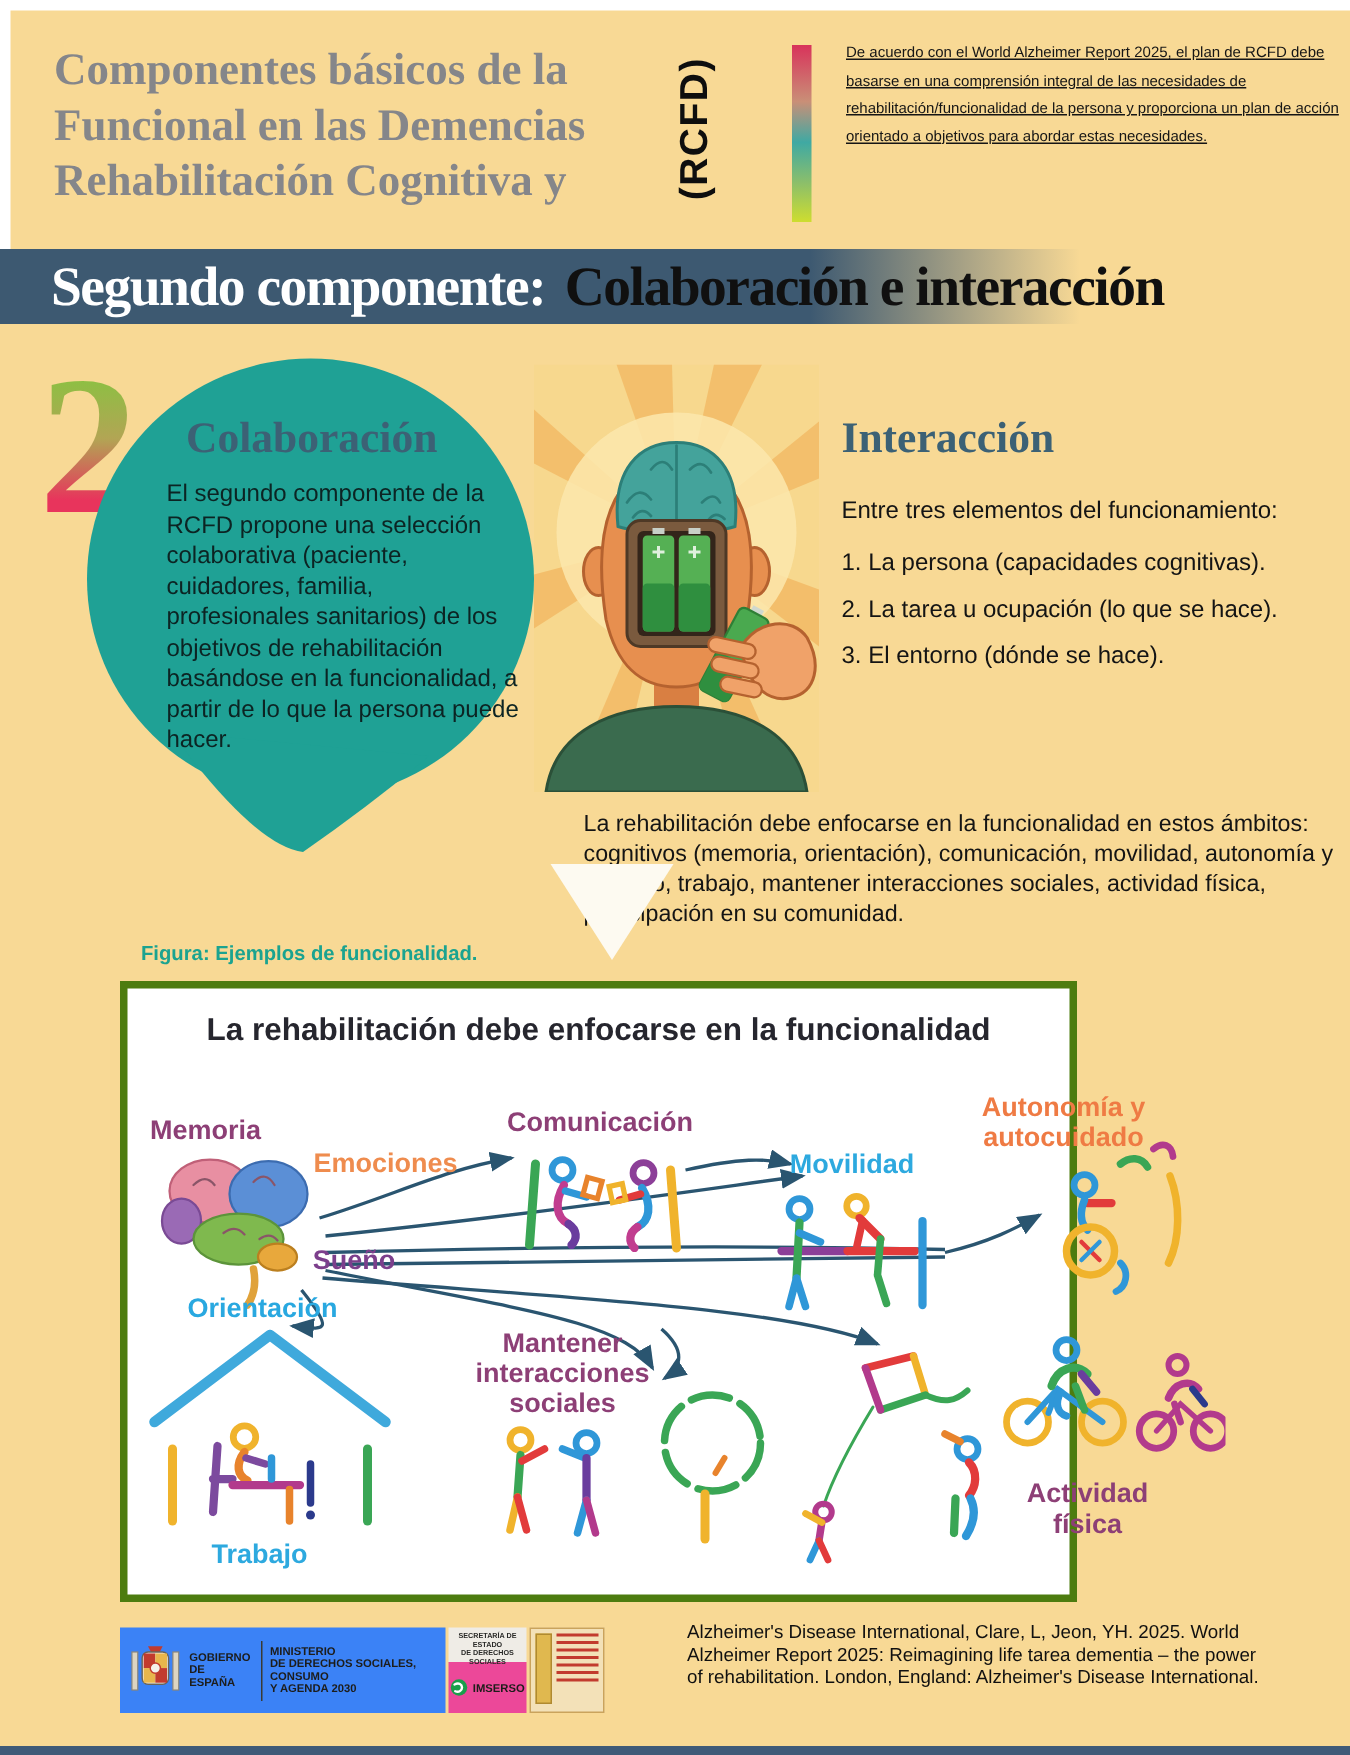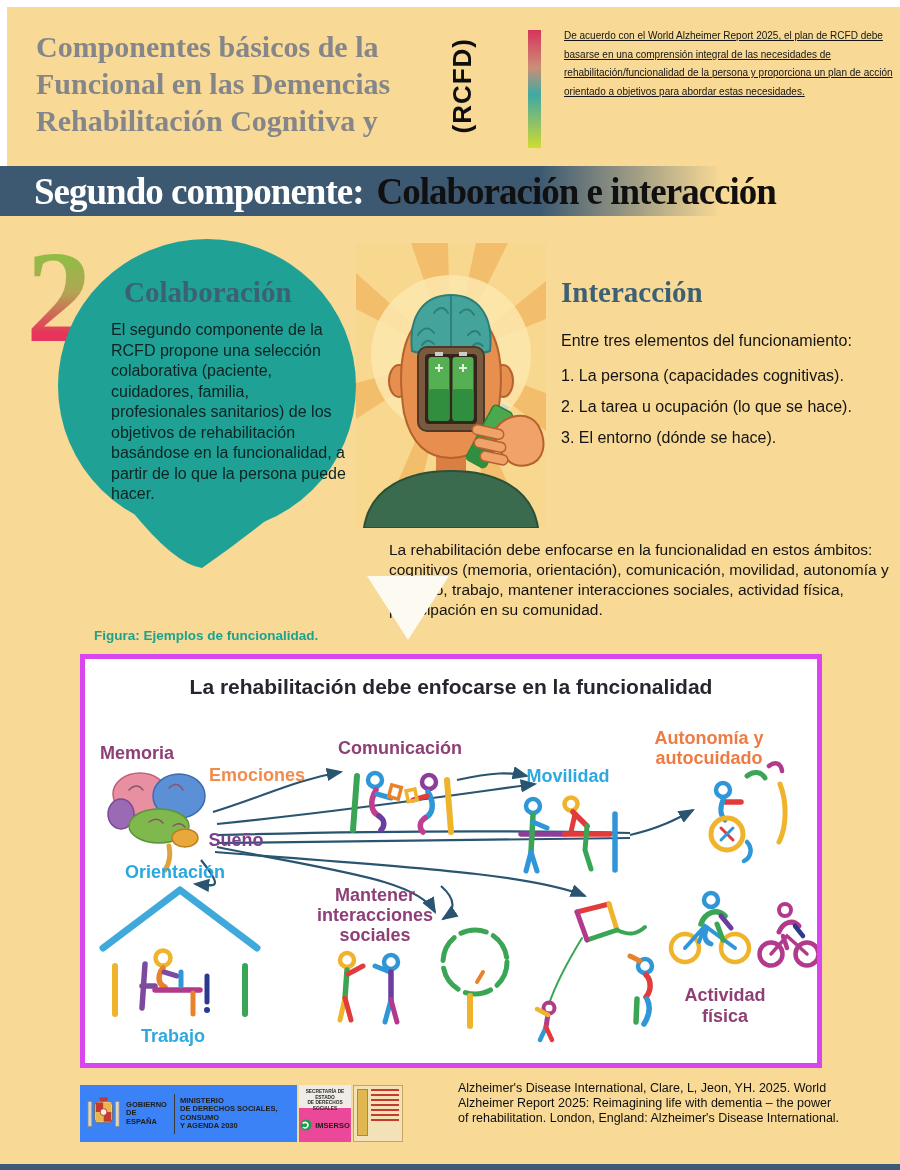--- a/index.html
+++ b/index.html
@@ -28,21 +28,21 @@
   .illus{position:absolute;left:356px;top:243px;width:190px;height:285px;}
   .inter-h{position:absolute;left:561px;top:276px;font-family:"Liberation Serif",serif;font-weight:700;font-size:29px;color:#3c6175;}
   .inter-intro{position:absolute;left:561px;top:332px;width:335px;font-size:16px;color:#141414;}
   .inter-list{position:absolute;left:561px;top:366px;width:340px;font-size:16px;color:#141414;}
   .inter-list div{margin-bottom:12px;line-height:19px;}
 
   .focus-p{position:absolute;left:389px;top:540px;width:505px;font-size:15.5px;line-height:20px;color:#141414;}
   .tri{position:absolute;left:367px;top:576px;width:0;height:0;border-left:41px solid transparent;border-right:41px solid transparent;border-top:64px solid #fdfaf1;}
 
   .fig-caption{position:absolute;left:94px;top:628px;font-size:13.5px;font-weight:700;color:#1ba390;}
-  .fig-box{position:absolute;left:80px;top:654px;width:742px;height:414px;box-sizing:border-box;background:#ffffff;border:5px solid #d946ef;}
+  .fig-box{position:absolute;left:80px;top:654px;width:638px;height:414px;box-sizing:border-box;background:#ffffff;border:5px solid #4d7c0f;}
   .fig-title{margin-top:16px;text-align:center;font-weight:700;font-size:21px;color:#26262e;}
   .fig-svg{position:absolute;left:0;top:55px;}
 
   
   .gov{position:absolute;left:80px;top:1085px;width:217px;height:57px;background:#3b82f6;display:flex;align-items:center;}
   .gov .arms{margin-left:6px;}
   .gov .gtxt{font-size:7.5px;font-weight:700;color:#1d1d1b;line-height:8.5px;margin-left:5px;width:44px;}
   .gov .vline{width:1px;height:40px;background:#3a3a32;margin:0 5px;}
   .gov .mtxt{font-size:7.5px;font-weight:700;color:#1d1d1b;line-height:8.5px;width:120px;}
   .sec{position:absolute;left:299px;top:1085px;width:52px;height:57px;}
@@ -360,18 +360,18 @@
         <div></div>
         <div></div>
         <div></div>
         <div></div>
         <div></div>
     </div>
   </div>
 
   <div class="citation">
     <div>Alzheimer's Disease International, Clare, L, Jeon, YH. 2025. World</div>
-    <div>Alzheimer Report 2025: Reimagining life with dementia – the power</div>
+    <div>Alzheimer Report 2025: Reimagining life tarea dementia – the power</div>
     <div>of rehabilitation. London, England: Alzheimer's Disease International.</div>
   </div>
 
   <div class="bottom-bar"></div>
 </div>
 
 </body></html>

